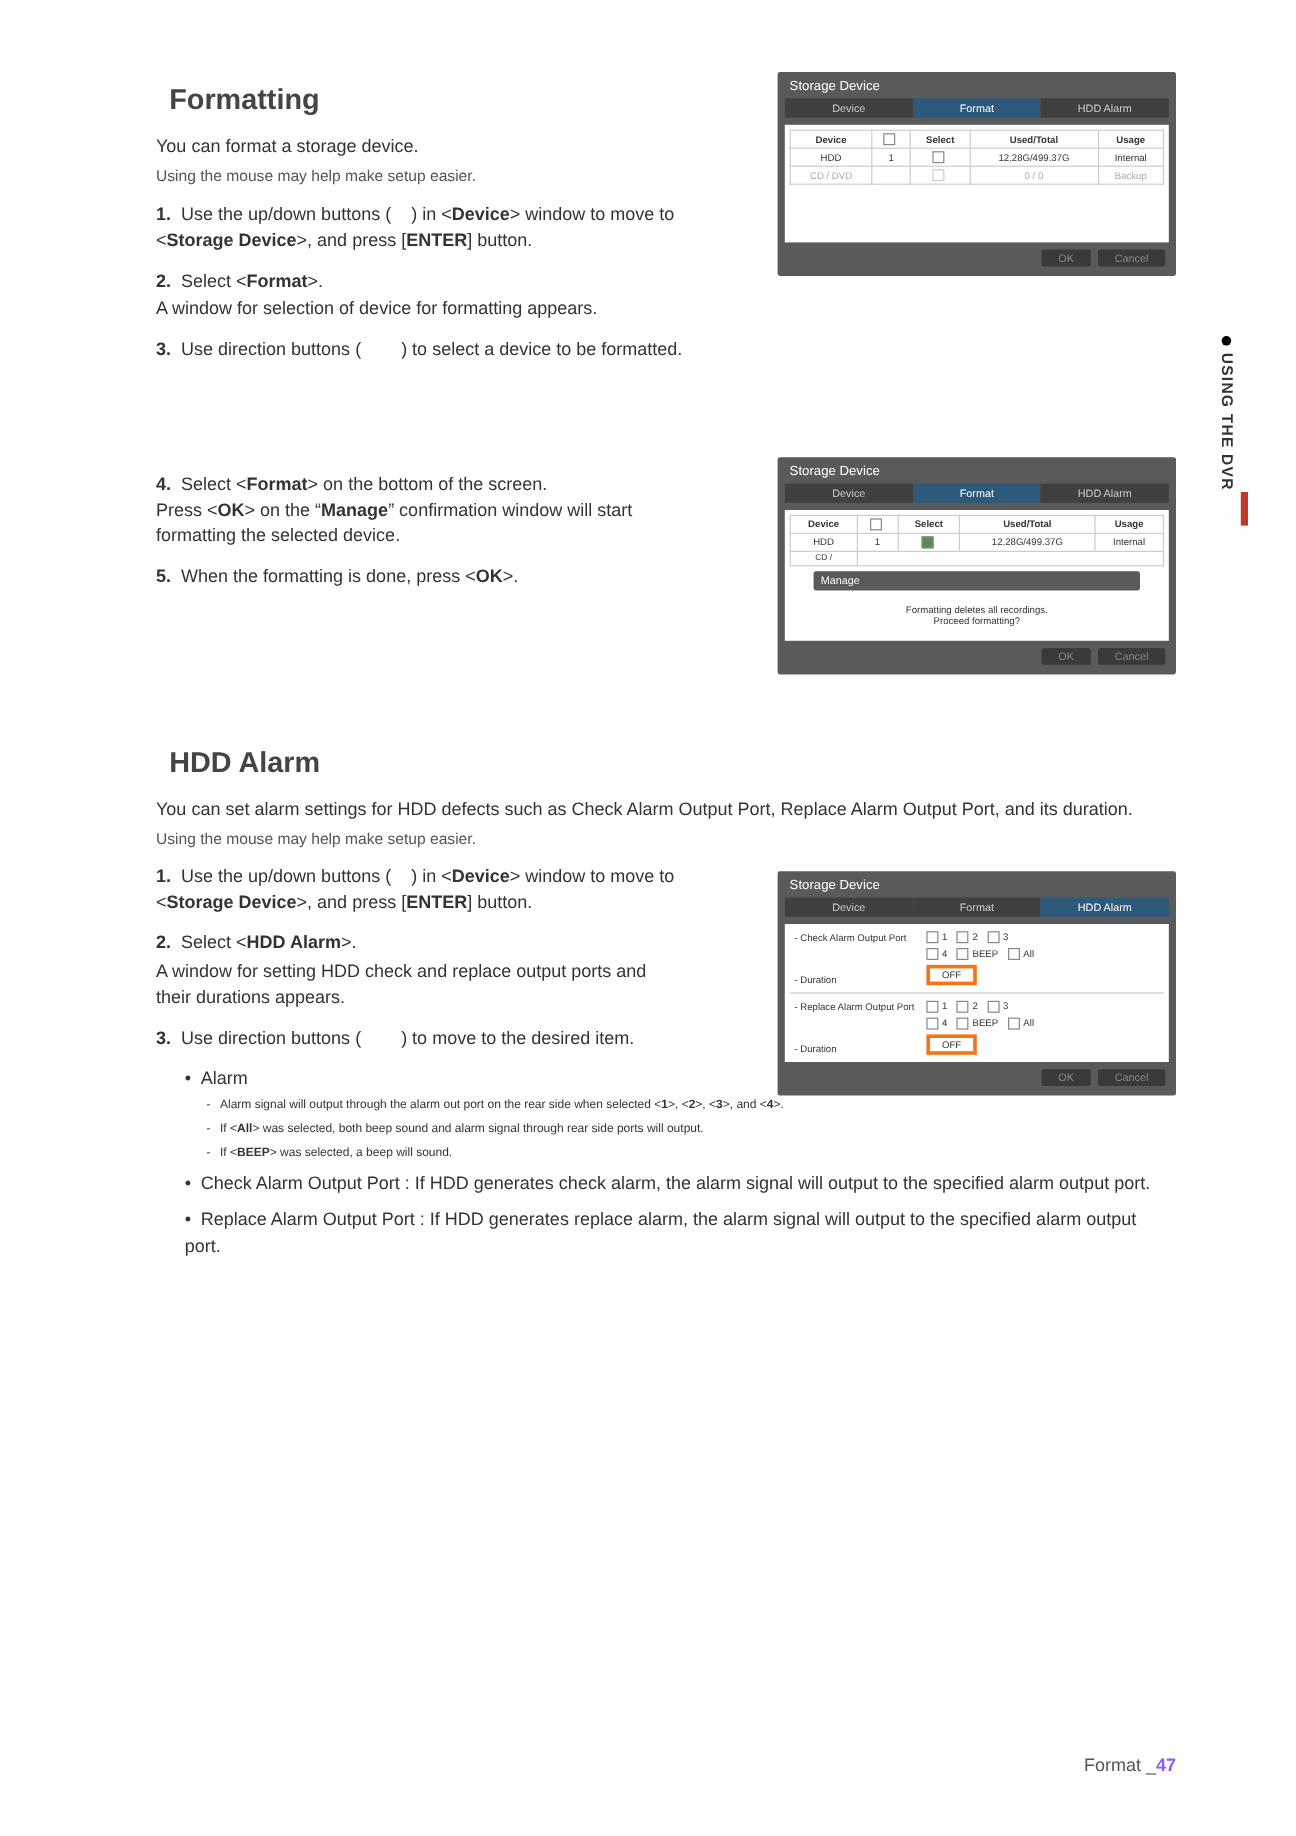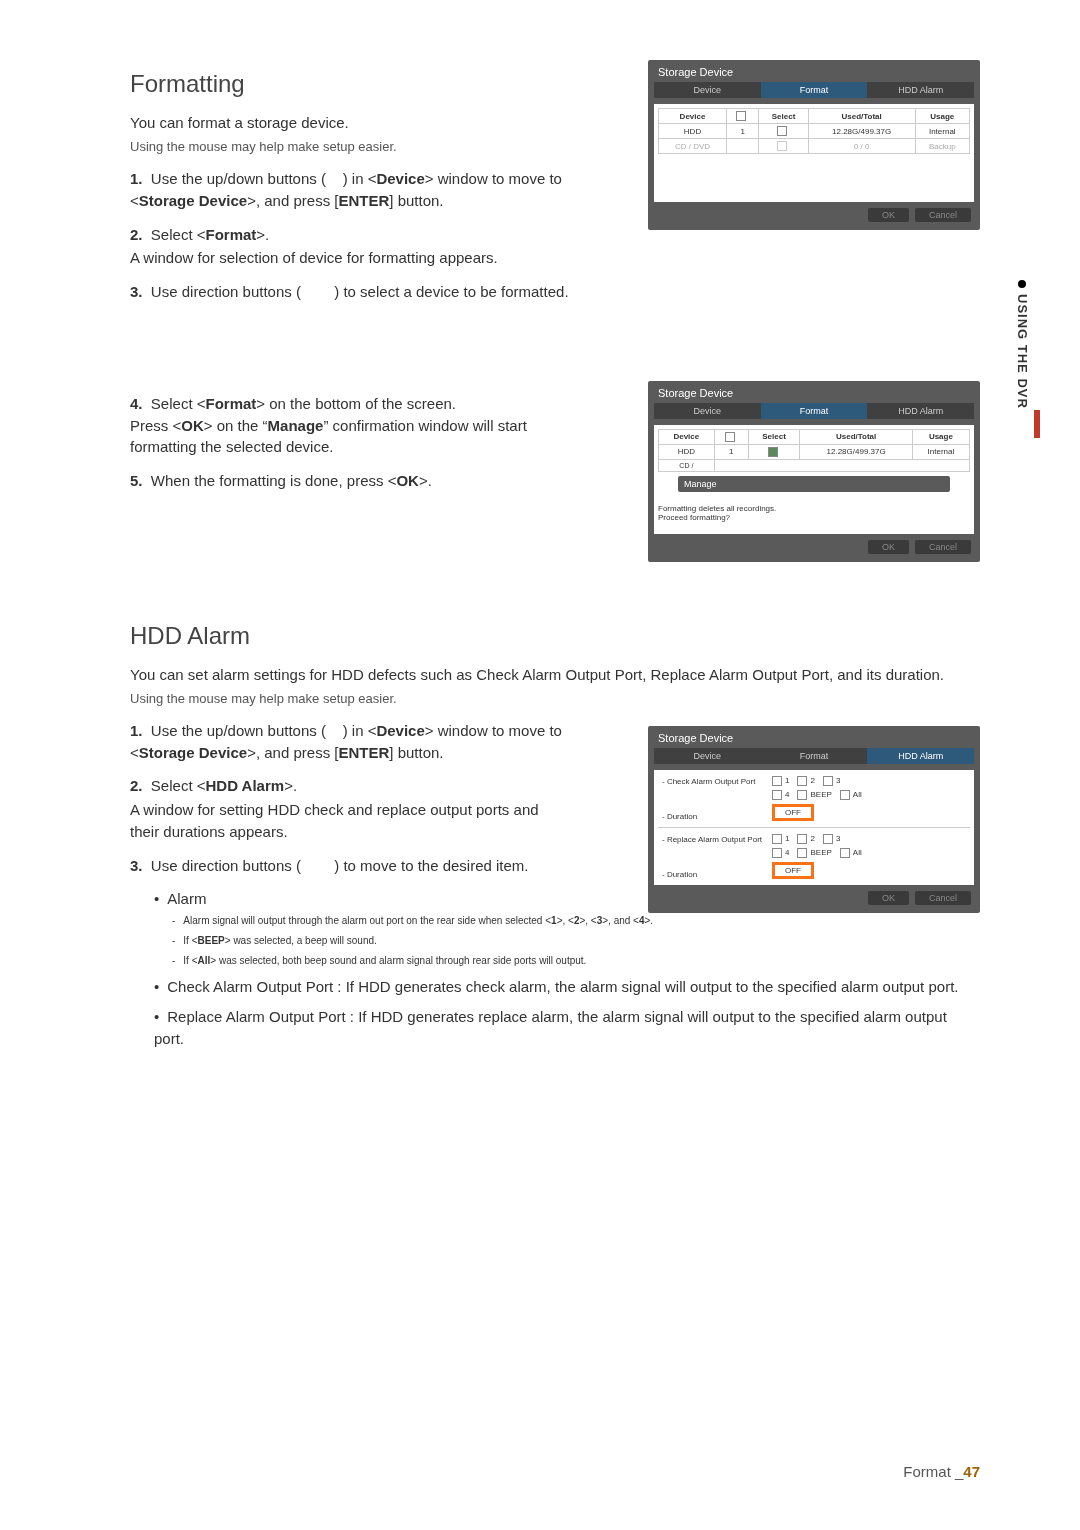--- a/index.html
+++ b/index.html
@@ -1,20 +1,20 @@
 <!DOCTYPE html>
 <html><head>
 <meta charset="utf-8">
 <style>
 body{margin:0;font-family:Arial,Helvetica,sans-serif;background:#fff;color:#333}
 .page{width:1080px;height:1530px;box-sizing:border-box;padding:70px 100px 50px 130px;position:relative}
 .side-tab{position:absolute;right:50px;top:280px;writing-mode:vertical-rl;font-weight:bold;font-size:13px;letter-spacing:1px}
 .side-tab .dot{display:inline-block;width:8px;height:8px;background:#000;border-radius:50%;margin-bottom:6px}
 .side-bar{position:absolute;right:40px;top:410px;width:6px;height:28px;background:#c0392b}
-h2{font-size:24px;color:#444;margin:0 0 16px 0;font-weight:400}
+h2{font-size:24px;color:#444;margin:0 0 16px 11px;font-weight:700}
 .intro{font-size:15px;margin:0 0 8px 0}
 .tip{font-size:13px;color:#555;margin:0 0 14px 0}
 ol.steps{list-style:none;padding:0;margin:0 0 6px 0;max-width:440px}
 ol.steps li{font-size:15px;margin:0 0 12px 0;line-height:1.45}
 ol.steps .num{font-weight:bold}
 .sub{font-size:15px;margin:2px 0 0 24px;line-height:1.45}
 ul.bul{list-style:none;padding:0;margin:0 0 0 24px}
 ul.bul>li{font-size:15px;margin:0 0 8px 0;line-height:1.45}
 ul.bul>li:before{content:"•";margin-right:8px}
 ul.dash{list-style:none;padding:0;margin:4px 0 0 18px}
@@ -24,29 +24,29 @@
 .shot .title{color:#fff;font-size:11px;margin:0 0 4px 4px}
 .shot .tabs{display:flex;gap:0;margin-bottom:6px}
 .shot .tab{flex:1;background:#404040;color:#ccc;text-align:center;padding:3px 0;font-size:9px}
 .shot .tab.sel{background:#2d5a7a;color:#fff}
 .shot .panel{background:#fff;color:#333;padding:4px;min-height:90px}
 .shot table{width:100%;border-collapse:collapse;font-size:8px}
 .shot th,.shot td{border:1px solid #ccc;padding:2px 3px;text-align:center}
 .shot .btns{text-align:right;padding:6px 0 2px 0}
 .shot .btn{display:inline-block;background:#3a3a3a;color:#888;padding:2px 14px;margin:0 3px;font-size:9px;border-radius:2px}
 .shot .dlg{background:#5a5a5a;color:#fff;margin:4px 20px;padding:3px 6px;border-radius:2px}
-.shot .msg{font-size:8px;color:#333;padding:8px 0}
+.shot .msg{text-align:center;font-size:8px;color:#333;padding:8px 0}
 .shot .chk{display:inline-block;width:8px;height:8px;border:1px solid #888;margin-right:3px;vertical-align:middle}
 .shot .form-row{display:flex;align-items:flex-end;font-size:8px;color:#333;padding:2px 4px}
 .shot .form-row .lab{flex:0 0 110px}
 .shot .opt{margin-right:8px}
 .shot .sel-box{border:3px solid #f97316;padding:1px 10px;font-size:8px;display:inline-block}
 .shot hr.sep{border:none;border-top:1px solid #ccc;margin:4px 0}
 .footer{position:absolute;bottom:50px;right:100px;font-size:15px;color:#555}
-.footer b{color:#a16207}
+.footer b{color:#8b5cf6}
 .row{position:relative}
 </style>
 </head>
 <body>
 
 <div class="page">
 
   <div class="side-tab"><span class="dot"></span><span>USING THE DVR</span></div>
   <div class="side-bar"></div>
 
@@ -195,22 +195,22 @@
             <span class="sel-box">OFF</span>
           </div>
       </div>
       <div class="btns"><span class="btn">OK</span><span class="btn">Cancel</span></div>
     </div>
 
     <ul class="bul" style="margin-top:6px">
       <li><span>Alarm</span>
         <ul class="dash">
           <li><span>Alarm signal will output through the alarm out port on the rear side when selected &lt;</span><b>1</b><span>&gt;, &lt;</span><b>2</b><span>&gt;, &lt;</span><b>3</b><span>&gt;, and &lt;</span><b>4</b><span>&gt;.</span></li>
+          <li><span>If &lt;</span><b>All</b><span>&gt; was selected, both beep sound and alarm signal through rear side ports will output.</span></li>
           <li><span>If &lt;</span><b>BEEP</b><span>&gt; was selected, a beep will sound.</span></li>
-          <li><span>If &lt;</span><b>All</b><span>&gt; was selected, both beep sound and alarm signal through rear side ports will output.</span></li>
         </ul>
       </li>
       <li>Check Alarm Output Port : If HDD generates check alarm, the alarm signal will output to the specified alarm output port.</li>
       <li>Replace Alarm Output Port : If HDD generates replace alarm, the alarm signal will output to the specified alarm output port.</li>
     </ul>
   </div>
 
   <div class="footer"><span>Format _</span><b>47</b></div>
 </div>
 

